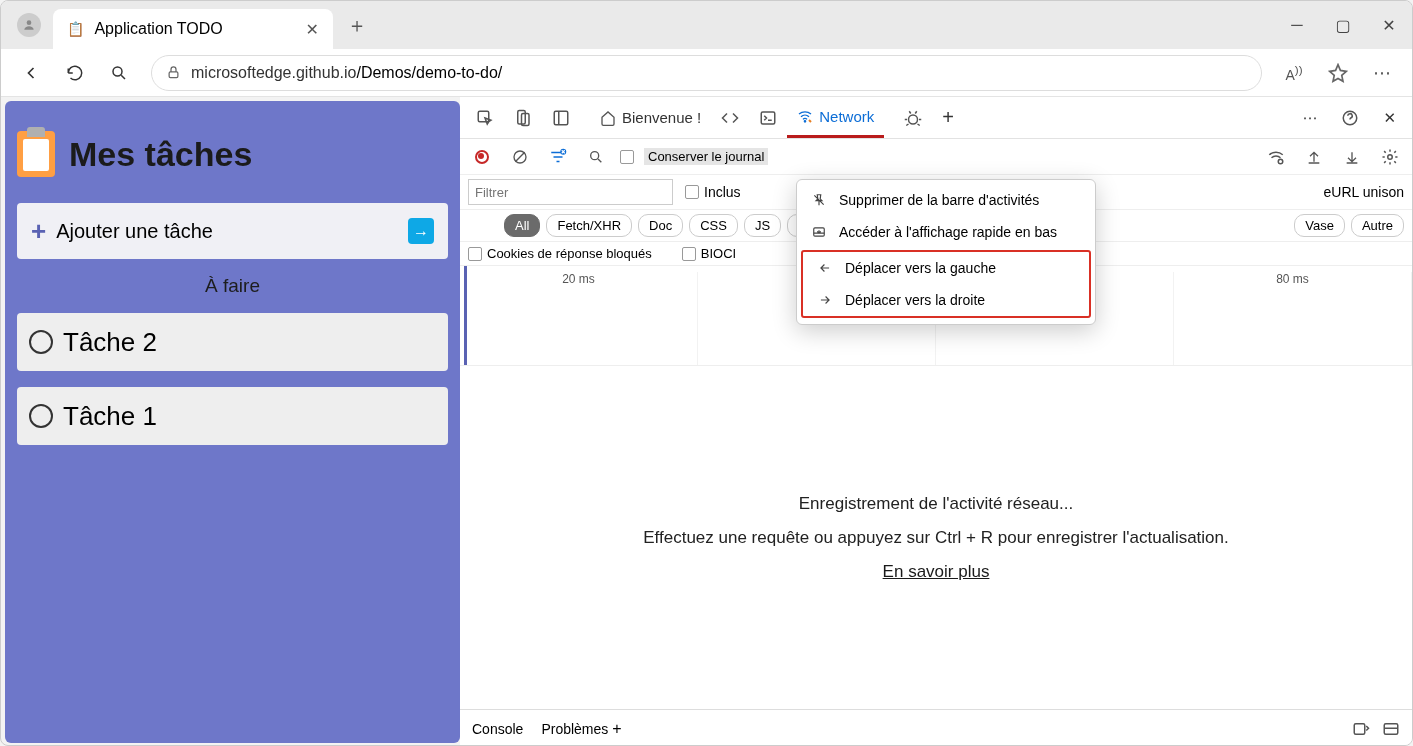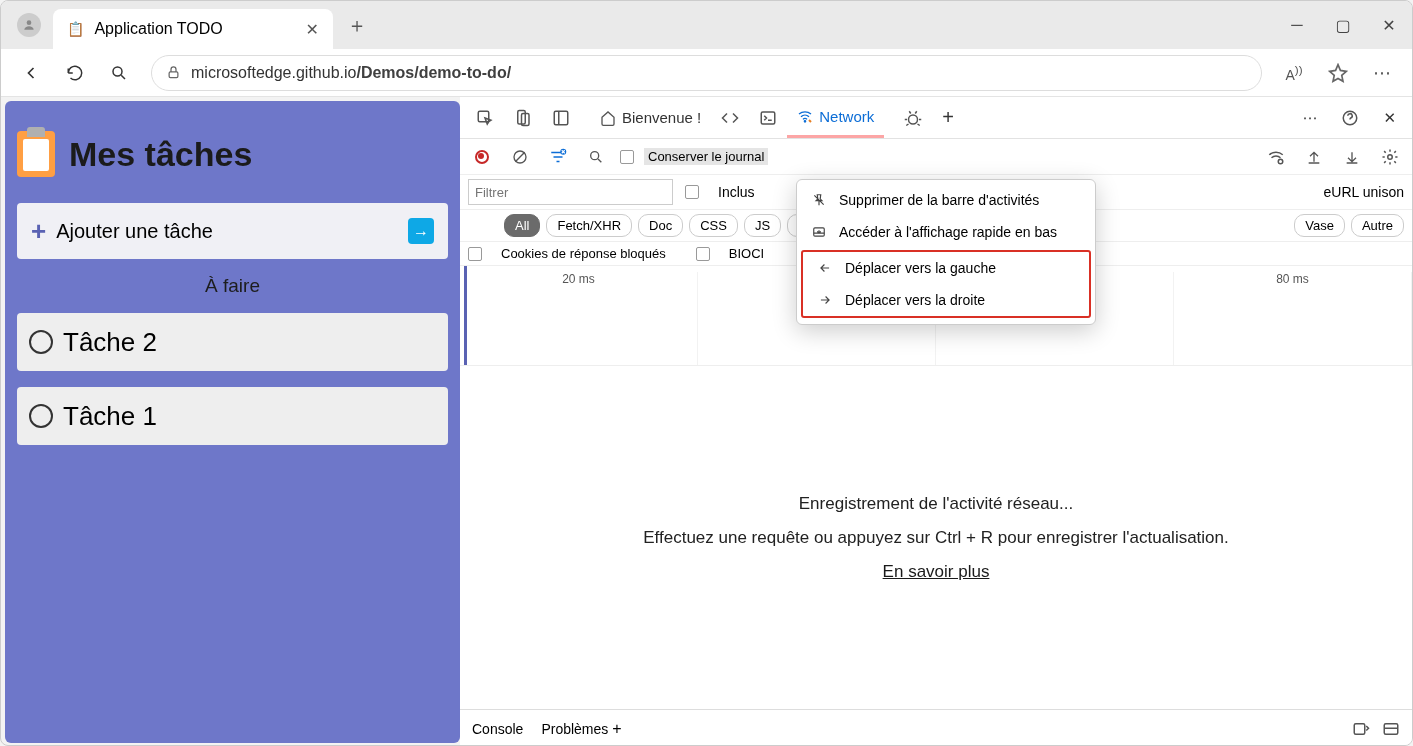--- a/index.html
+++ b/index.html
@@ -13,21 +13,21 @@
 .tab-close { margin-left: auto; color: #555; cursor: pointer; font-size: 16px; }
 .newtab { margin-left: 8px; font-size: 20px; color: #555; cursor: pointer; padding: 6px; }
 .winctrl { margin-left: auto; display: flex; gap: 0; }
 .winctrl div { width: 46px; height: 40px; display: flex; align-items: center; justify-content: center; color: #444; cursor: pointer; }
 
 
 .addrbar { height: 48px; background: #fff; display: flex; align-items: center; padding: 0 10px; gap: 4px; border-bottom: 1px solid #e4e4e4; }
 .addrbtn { width: 40px; height: 40px; display: flex; align-items: center; justify-content: center; color: #555; cursor: pointer; font-size: 18px; }
 .omnibox { flex: 1; height: 36px; border: 1px solid #ddd; border-radius: 18px; display: flex; align-items: center; padding: 0 14px; gap: 10px; margin: 0 8px; }
 .omnibox-url { font-size: 16px; color: #333; }
-.omnibox-url .dim { color: #404040; font-weight: bold; }
+.omnibox-url .dim { color: #000000; }
 .addr-right { display: flex; gap: 4px; }
 
 
 .content { display: flex; height: calc(746px - 48px - 48px); }
 .app { width: 455px; background: #6e77c9; padding: 12px; display: flex; flex-direction: column; gap: 16px; border-radius: 6px; margin: 4px 0 4px 4px; }
 .app-title { display: flex; align-items: center; justify-content: flex-start; gap: 14px; padding: 18px 0 10px; }
 .app-title h1 { font-size: 34px; font-weight: 600; color: #1b1b1b; }
 .clipboard-icon { width: 38px; height: 46px; background: #ff9f43; border-radius: 4px; position: relative; }
 .clipboard-icon::before { content: ""; position: absolute; top: -4px; left: 10px; width: 18px; height: 10px; background: #b0b0b0; border-radius: 3px 3px 0 0; }
 .clipboard-icon::after { content: ""; position: absolute; top: 8px; left: 6px; right: 6px; bottom: 6px; background: #fff; border-radius: 2px; }
@@ -35,35 +35,35 @@
 .plus { font-size: 26px; color: #5a62b3; font-weight: bold; }
 .add-arrow { margin-left: auto; width: 26px; height: 26px; background: #0ea8e6; border-radius: 4px; display: flex; align-items: center; justify-content: center; color: #fff; font-size: 16px; }
 .section-h { text-align: center; font-size: 19px; color: #1d1d1d; }
 .task-card { background: #eee; border-radius: 4px; height: 58px; display: flex; align-items: center; padding: 0 12px; gap: 10px; font-size: 26px; }
 .task-circle { width: 24px; height: 24px; border: 2px solid #333; border-radius: 50%; }
 
 
 .devtools { flex: 1; background: #fff; display: flex; flex-direction: column; }
 .dt-tabs { height: 42px; display: flex; align-items: center; padding: 0 6px; gap: 0; border-bottom: 1px solid #e2e2e2; position: relative; }
 .dt-tabbtn { height: 40px; padding: 0 10px; display: flex; align-items: center; gap: 6px; cursor: pointer; font-size: 15px; color: #333; }
-.dt-tabbtn.active { border-bottom: 3px solid #fca5a5; color: #0c6dd6; }
+.dt-tabbtn.active { border-bottom: 3px solid #b91c1c; color: #0c6dd6; }
 .dt-tabs-right { margin-left: auto; display: flex; gap: 4px; }
 .network-icon { width:16px; height:16px; }
 
 .dt-toolbar { height: 36px; display: flex; align-items: center; padding: 0 8px; gap: 10px; border-bottom: 1px solid #eee; position: relative; }
 .dt-iconbtn { width: 28px; height: 28px; display: flex; align-items: center; justify-content: center; cursor: pointer; color: #555; }
 .record { width: 14px; height: 14px; border: 2px solid #c62828; border-radius: 50%; }
 .record::after { content:""; width:6px; height:6px; background:#c62828; border-radius:50%; display:block; margin:1px; }
 .preserve-label { background: #e5e5e5; padding: 1px 4px; font-size: 13px; }
 .checkbox-sm { width: 14px; height: 14px; border: 1px solid #999; border-radius: 2px; }
 .dt-right { margin-left: auto; display: flex; gap: 10px; }
 
 .dt-filterbar { padding: 4px 8px; display: flex; align-items: center; gap: 12px; border-bottom: 1px solid #eee; font-size: 14px; }
 .filter-input { width: 205px; height: 26px; border: 1px solid #ccc; padding: 0 6px; font-size: 13px; }
-.filter-chk { display: flex; align-items: center; gap: 19px; }
+.filter-chk { display: flex; align-items: center; gap: 5px; }
 
 .dt-chips { padding: 4px 8px; display: flex; gap: 6px; align-items: center; flex-wrap: wrap; border-bottom: 1px solid #eee; }
 .chip { padding: 3px 10px; border: 1px solid #ccc; border-radius: 10px; font-size: 13px; cursor: pointer; background: #fff; }
 .chip.active { background: #6b6b6b; color: #fff; border-color: #6b6b6b; margin-left: 36px; }
 
 .dt-cookies { padding: 4px 8px; display: flex; gap: 30px; font-size: 13px; border-bottom: 1px solid #eee; }
 
 .timeline { height: 100px; display: flex; justify-content: space-around; align-items: flex-start; border-bottom: 1px solid #eee; padding-top: 6px; font-size: 12px; color: #555; position: relative; }
 .timeline::before { content:""; position:absolute; left:4px; top:0; bottom:0; width:3px; background:#5a62b3; }
 .timeline .tick { flex:1; text-align:center; border-right: 1px solid #f2f2f2; height:100%; }

